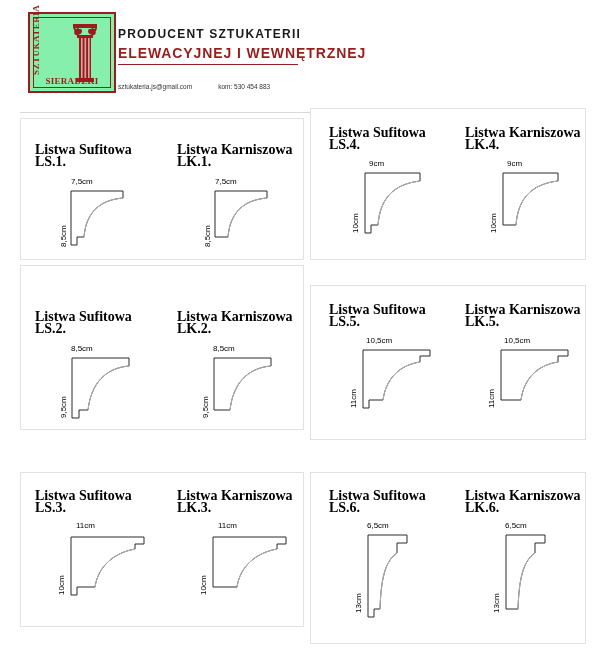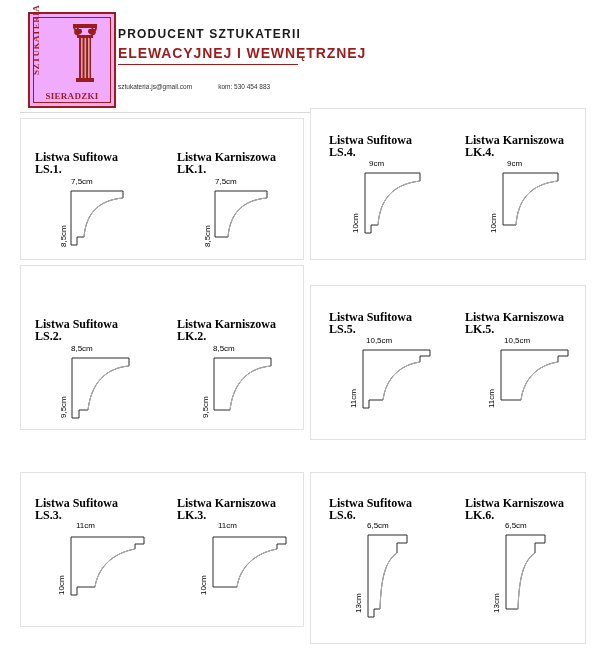--- a/index.html
+++ b/index.html
@@ -23,24 +23,24 @@
     top: 0;
     width: 606px;
     height: 113px;
     box-sizing: border-box;
   }
   .logo-box {
     position: absolute;
     left: 28px;
     top: 12px;
     width: 88px;
-    height: 96px;
+    height: 81px;
     border: 2px solid #9b1c1c;
     box-sizing: border-box;
-    background: #f0abfc;
+    background: #86efac;
   }
   .logo-inner {
     position: absolute;
     inset: 3px;
     border: 1px solid #9b1c1c;
     box-sizing: border-box;
   }
   .logo-left-text {
     position: absolute;
     left: 2px;
@@ -141,26 +141,25 @@
     border: 1px solid #e2e2e2;
     background: #fff;
   }
   .cell {
     position: absolute;
     box-sizing: border-box;
   }
   .cell-title {
     position: absolute;
     font-family: "Liberation Serif", serif;
-    font-size: 12px;
+    font-size: 14px;
     font-weight: bold;
     line-height: 12px;
     color: #000;
     white-space: nowrap;
-    margin-top: 7px;
   }
   .dim-top {
     position: absolute;
     font-family: "Liberation Sans", sans-serif;
     font-size: 8px;
     color: #000;
     white-space: nowrap;
   }
   .dim-left {
     position: absolute;

